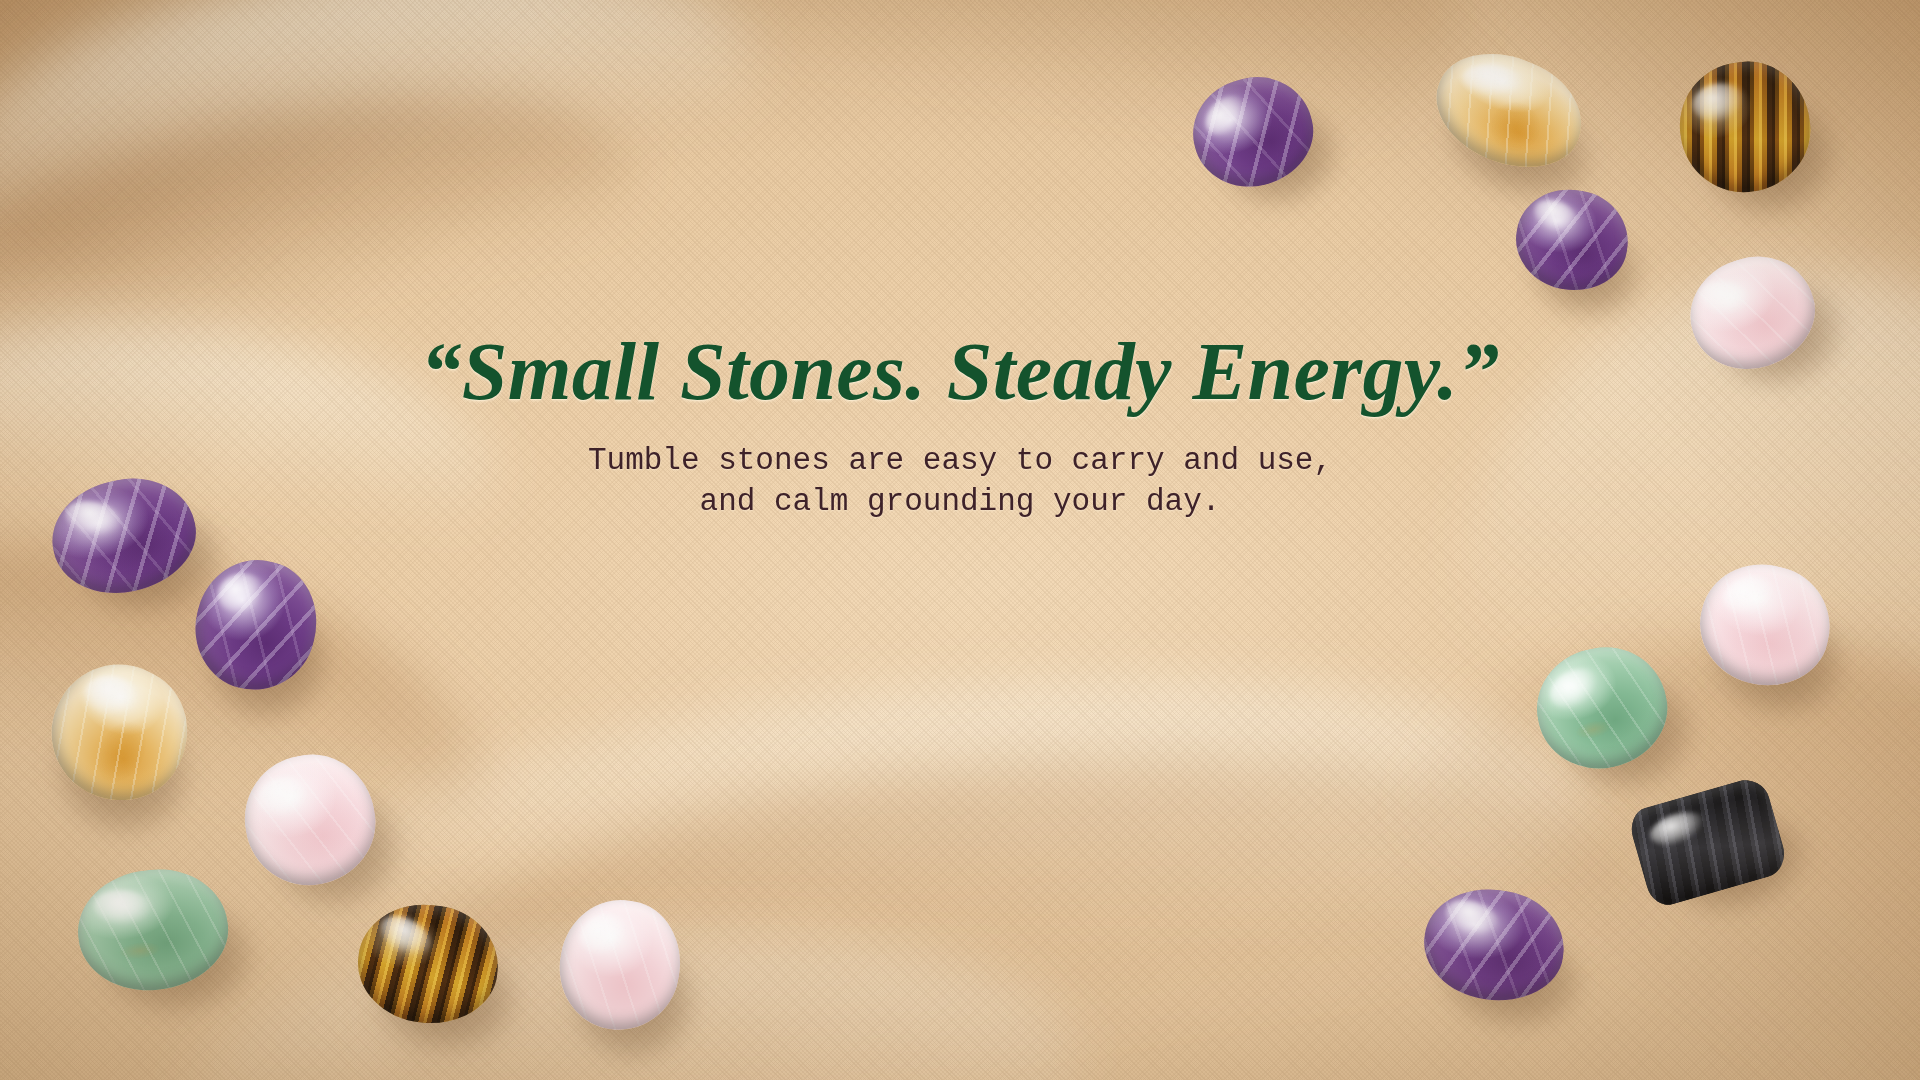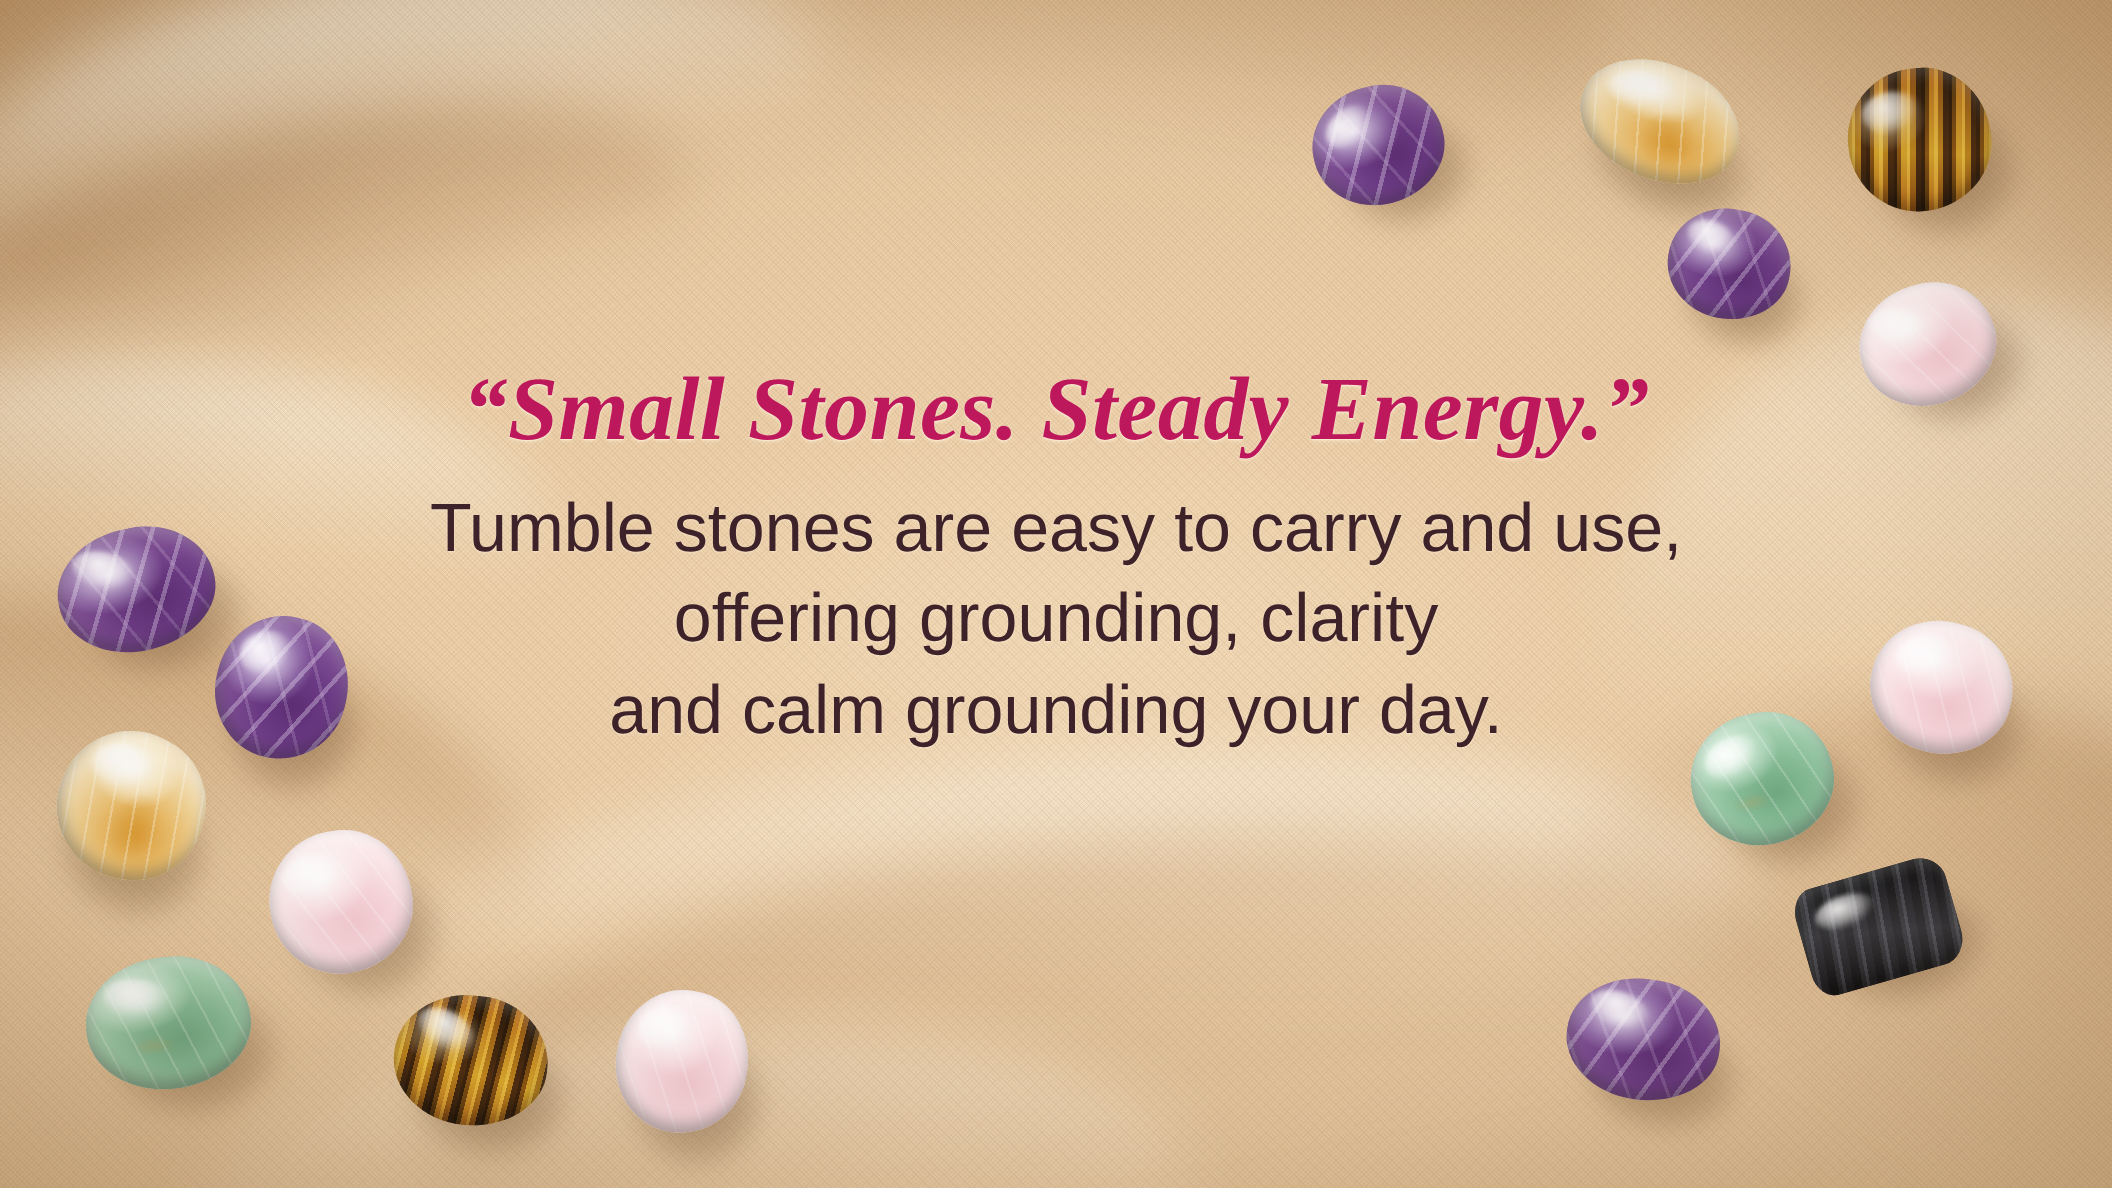--- a/index.html
+++ b/index.html
@@ -207,30 +207,30 @@
     z-index: 40;
     text-align:center;
     padding: 0 330px;
   }
   .headline {
     font-family: "Liberation Serif", "DejaVu Serif", serif;
     font-style: italic;
     font-weight: 700;
     font-size: 82px;
     line-height: 1.02;
-    color: #be185d;
+    color: #14532d;
     letter-spacing: 0.3px;
     text-shadow: 0 2px 3px rgba(255,240,214,0.60), 0 1px 0 rgba(255,250,232,0.45);
     margin: 0 0 26px 0;
     white-space: nowrap;
   }
   .subcopy {
-    font-family: Liberation Sans, sans-serif;
+    font-family: Liberation Mono, monospace;
     font-weight: 400;
-    font-size: 62px;
+    font-size: 31px;
     line-height: 1.33;
     color: #3e2229;
     text-shadow: 0 1px 2px rgba(255,243,220,0.55);
     margin: 0;
   }
   .subcopy .line { display:block; }
 </style>
 </head>
 <body>
 
@@ -381,18 +381,17 @@
         </div>
       </div>
     </div>
 
   <div class="vignette"></div>
 
   <div class="textblock">
     <h1 class="headline">“Small Stones. Steady Energy.”</h1>
     <p class="subcopy">
       <span class="line">Tumble stones are easy to carry and use,</span>
-      <span class="line">offering grounding, clarity</span>
       <span class="line">and calm grounding your day.</span>
     </p>
   </div>
 
 </div>
 
 </body></html>

